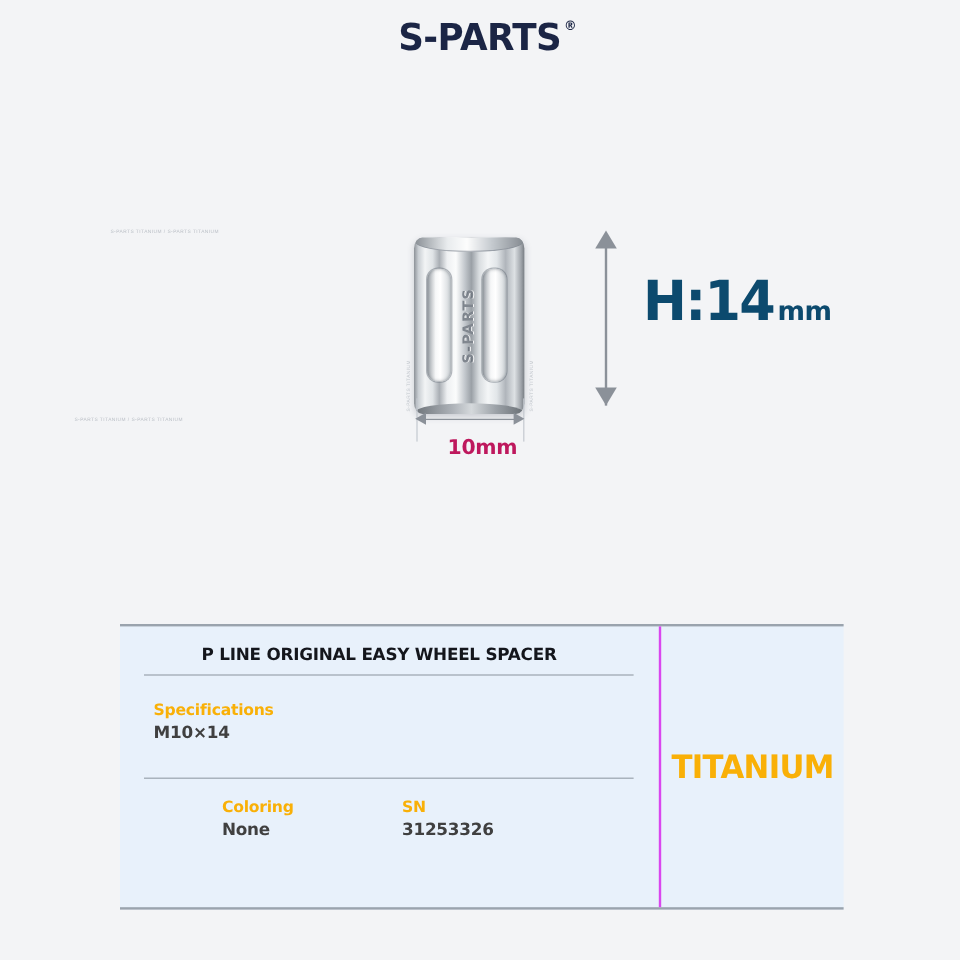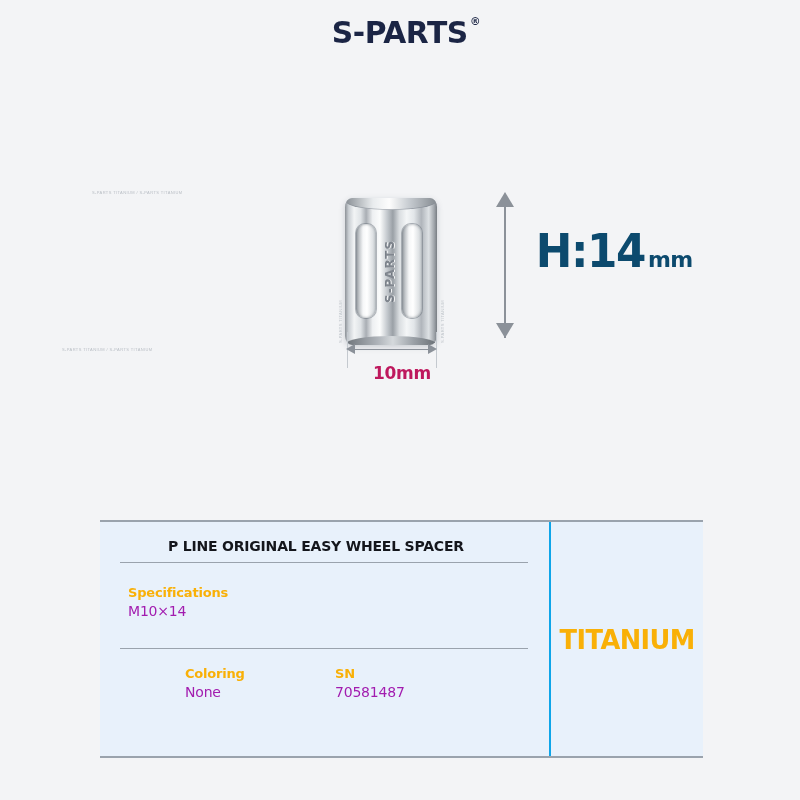--- a/index.html
+++ b/index.html
@@ -254,21 +254,21 @@
     margin-top: 28px;
   }
   #spec-main {
     position: relative;
     width: 449px;
     height: 100%;
   }
   #spec-material-side {
     position: relative;
     flex: 1;
-    border-left: 2px solid #0ea5e9;
+    border-left: 2px solid #d946ef;
     display: flex;
     align-items: center;
     justify-content: center;
   }
   #spec-material-word {
     font-family: "DejaVu Sans", sans-serif;
     font-size: 27px;
     font-weight: bold;
     color: #f9b007;
     letter-spacing: -0.6px;
@@ -303,22 +303,22 @@
     font-size: 13px;
     font-weight: bold;
     color: #f9b007;
     letter-spacing: -0.2px;
     white-space: nowrap;
   }
   .spec-value {
     margin-top: 3px;
     font-family: "DejaVu Sans", sans-serif;
     font-size: 14px;
-    font-weight: normal;
-    color: #a21caf;
+    font-weight: bold;
+    color: #404040;
     letter-spacing: -0.2px;
     line-height: 1.25;
     white-space: pre-line;
   }
   #field-specifications { left: 28px;  top: 63px; }
   #field-weight         { left: 150px; top: 63px; }
   #field-material       { left: 288px; top: 63px; }
   #field-coloring       { left: 85px;  top: 144px; }
   #field-sn             { left: 235px; top: 144px; }
   #field-coloring .spec-value { text-align: left; }
@@ -379,20 +379,20 @@
 
     <div class="spec-divider" id="spec-divider-2"></div>
 
     <div class="spec-field" id="field-coloring">
       <div class="spec-label">Coloring</div>
       <div class="spec-value">None</div>
     </div>
 
     <div class="spec-field" id="field-sn">
       <div class="spec-label">SN</div>
-      <div class="spec-value">70581487</div>
+      <div class="spec-value">31253326</div>
     </div>
   </div>
 
   <div id="spec-material-side">
     <div id="spec-material-word">TITANIUM</div>
   </div>
 </div>
 
 </body></html>

